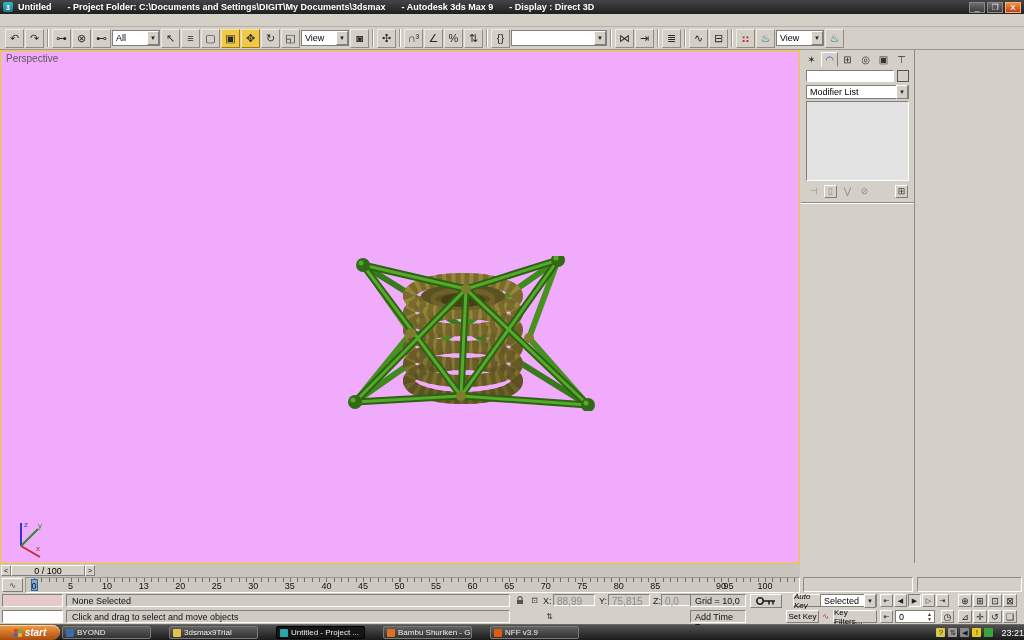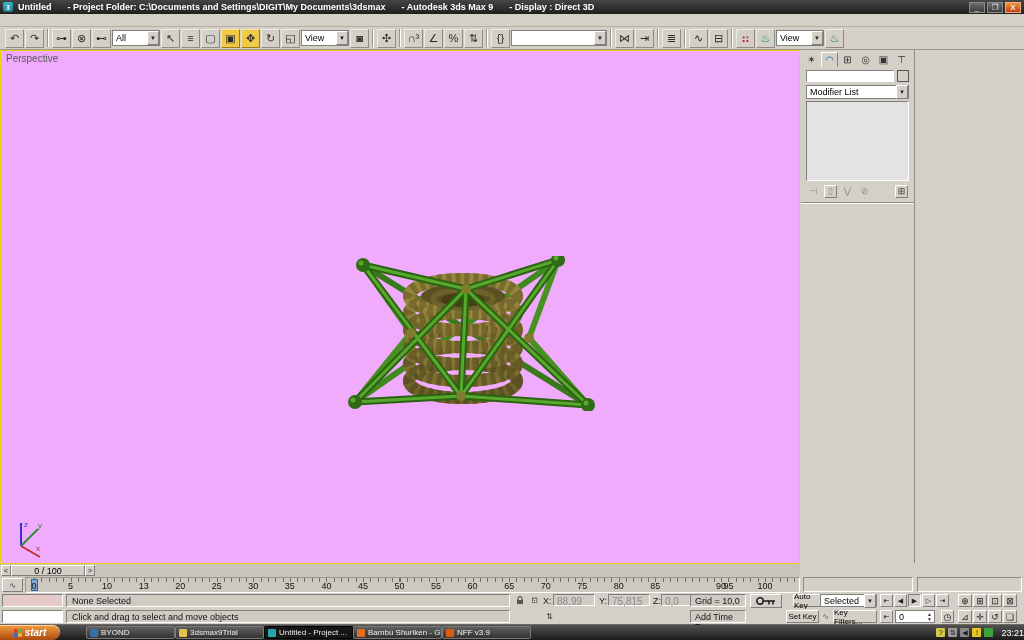--- a/index.html
+++ b/index.html
@@ -109,21 +109,21 @@
   .framefield{left:895px;width:40px;height:13px;background:#fff;border:1px solid #7f7f7f;display:flex;align-items:center;}
   .framefield .fval{flex:1;font-size:9px;padding-left:3px;}
   .spin{width:9px;display:flex;flex-direction:column;align-items:center;font-size:5px;line-height:5px;color:#333;}
 
   
   .taskbar{position:absolute;top:625px;left:0;width:1024px;height:15px;
     background:linear-gradient(#525252,#1b1b1b);display:flex;align-items:center;}
   .start-btn{width:60px;height:15px;background:linear-gradient(#f49d42,#aa4a10);
     border-radius:0 8px 8px 0;color:#fff;font-weight:bold;font-style:italic;font-size:10px;
     display:flex;align-items:center;justify-content:center;gap:3px;box-shadow:inset 0 1px 0 #ffd29a;}
-  .taskbtns{display:flex;gap:0;margin-left:26px;}
+  .taskbtns{display:flex;gap:18px;margin-left:2px;}
   .taskbtn{width:89px;height:13px;background:linear-gradient(#606060,#323232);border:1px solid #7a7a7a;
     border-radius:2px;color:#eee;font-size:8px;display:flex;align-items:center;gap:3px;padding:0 3px;
     overflow:hidden;white-space:nowrap;}
   .taskbtn.active{background:#161616;border-color:#000;text-align:right;}
   .task-icon{width:8px;height:8px;border-radius:1px;flex:none;background:#888;}
   .tray{margin-left:auto;display:flex;align-items:center;gap:3px;padding-right:5px;}
   .tray-icon{width:9px;height:9px;font-size:7px;display:flex;align-items:center;justify-content:center;
     color:#1a1a1a;border-radius:1px;}
   .clock{font-size:9px;color:#fff;margin-left:3px;}
 </style>
@@ -553,21 +553,21 @@
     <span class="abs coordfield" style="left:661px;width:42px;">0,0</span>
     <span class="abs gridbox sunken">Grid = 10,0</span>
     <span class="abs keybtn raised">
       <svg width="22" height="10" viewBox="0 0 22 10">
         <circle cx="5" cy="5" r="3.2" fill="none" stroke="#222" stroke-width="1.6"></circle>
         <line x1="8.5" y1="5" x2="20" y2="5" stroke="#222" stroke-width="1.6"></line>
         <line x1="14" y1="5" x2="14" y2="8.5" stroke="#222" stroke-width="1.6"></line>
         <line x1="18" y1="5" x2="18" y2="8.5" stroke="#222" stroke-width="1.6"></line>
       </svg>
     </span>
-    <span class="abs akbtn raised" style="left:793px;">Auto Key</span>
+    <span class="abs akbtn raised" style="left:793px;font-style:italic;">Auto Key</span>
     <span class="abs seldd">
       <span>Selected</span>
       <span class="dd-arrow" style="display:flex;">▼</span>
     </span>
     <span class="btnrow" style="left:880px;">
 
     <span class="pbtn raised">
           <span>⇤</span>
         </span>
         <span class="pbtn raised">

